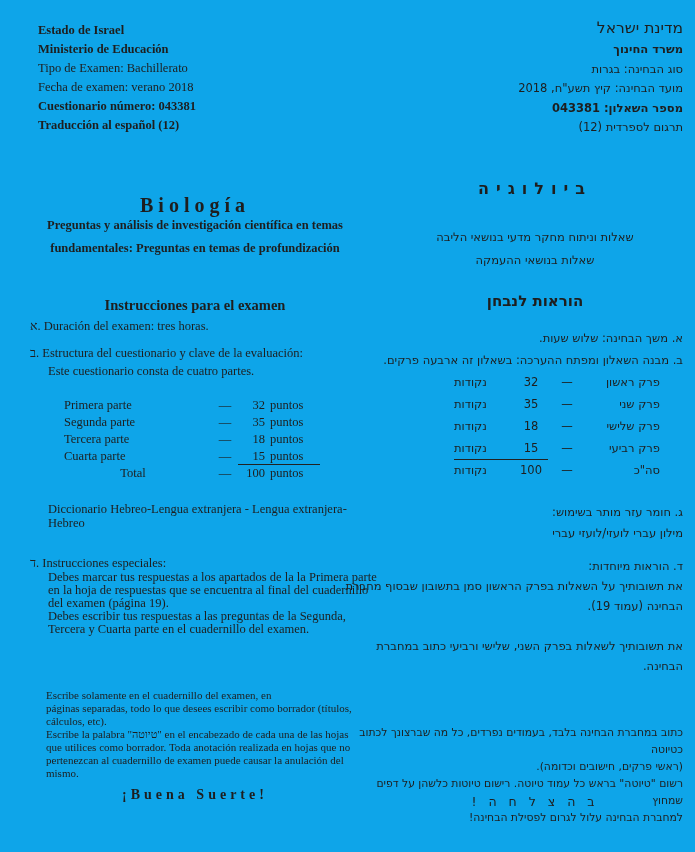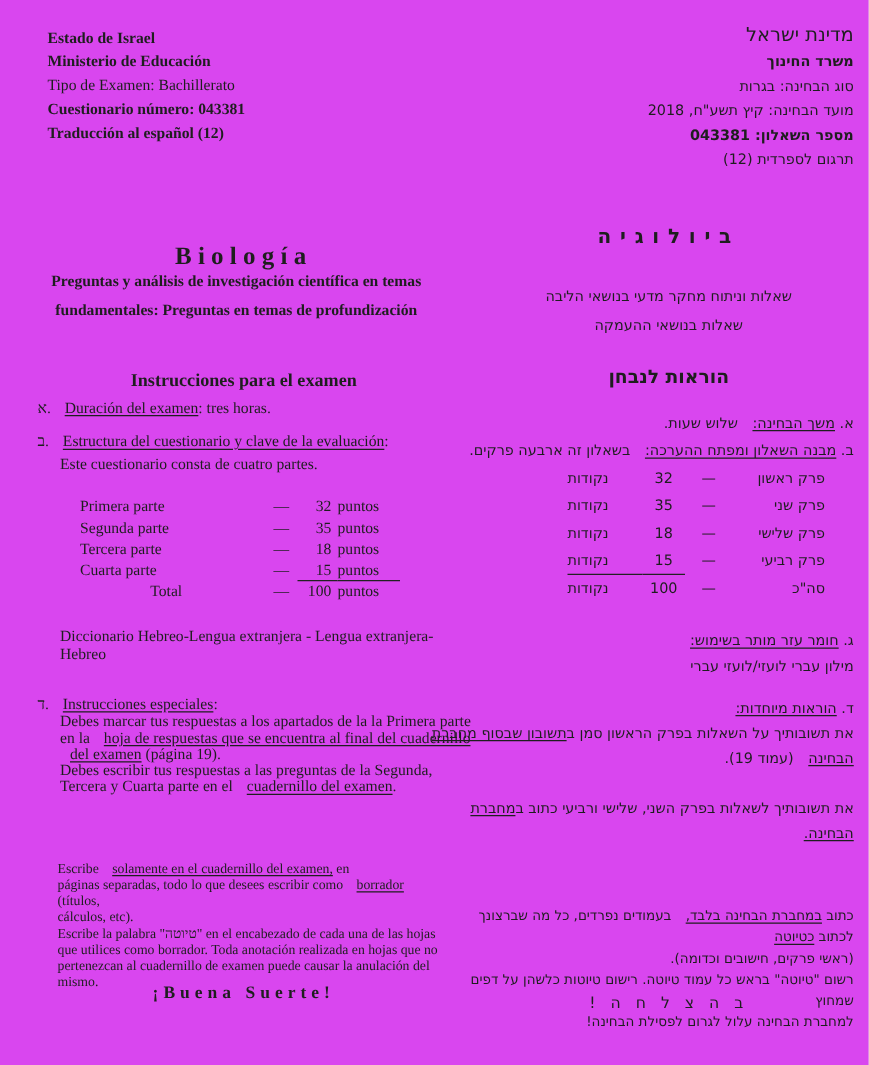--- a/index.html
+++ b/index.html
@@ -1,37 +1,37 @@
 <!DOCTYPE html>
 <html><head>
 <meta charset="utf-8">
 <style>
   html,body{margin:0;padding:0;background:#e8e8e8;}
   .page{
-    position:relative;width:695px;height:852px;background:#d946ef;
+    position:relative;width:695px;height:852px;background:#0ea5e9;
     overflow:hidden;color:#1e1e1e;
     font-family:"Liberation Serif","DejaVu Serif",serif;
   }
   .abs{position:absolute;}
   .es{font-family:"Liberation Serif","DejaVu Serif",serif;font-size:12.5px;line-height:19px;}
   .he{font-family:"DejaVu Sans",sans-serif;font-size:11.5px;direction:rtl;text-align:right;line-height:19px;}
   .b{font-weight:bold;}
-  .u, span.u{text-decoration:underline;text-underline-offset:2px;margin-left:8px;}
+  .u, span.u{text-underline-offset:2px;}
   .center{text-align:center;}
 
   
   .es-header{left:38px;top:21px;}
   .he-header{right:12px;top:16px;}
   .he-header .line0{font-size:15.5px;font-weight:normal;line-height:24px;}
   .he-header .hline{line-height:19.5px;}
 
   
   .es-title{left:30px;top:176px;width:330px;font-size:20px;font-weight:bold;letter-spacing:5px;margin-top:20px;}
   .he-title{right:10px;top:179px;width:300px;font-size:16px;font-weight:bold;letter-spacing:7px;}
-  .es-subtitle{left:16px;top:214px;width:346px;font-weight:bold;font-size:12.5px;line-height:23px;}
+  .es-subtitle{left:22px;top:214px;width:346px;font-weight:bold;font-size:12.5px;line-height:23px;}
   .he-subtitle{right:10px;top:226px;width:300px;font-size:11.5px;line-height:23px;}
 
   
   .es-inst-title{left:30px;top:296px;width:330px;font-size:14.5px;font-weight:bold;}
   .he-inst-title{right:10px;top:292px;width:300px;font-size:15px;font-weight:bold;}
 
   
   .es-item{left:30px;font-size:12.5px;line-height:13.5px;}
   .es-item .body{margin-left:18px;}
   .he-item{right:12px;font-size:11.5px;}
@@ -68,20 +68,21 @@
 </style>
 </head>
 <body>
 
 <div class="page">
 
   <div class="abs es es-header">
     <div class="b">Estado de Israel</div>
     <div class="b">Ministerio de Educación</div>
     <div>Tipo de Examen: Bachillerato</div>
+    <div>Fecha de examen: verano 2018</div>
     <div class="b">Cuestionario número: 043381</div>
     <div class="b">Traducción al español (12)</div>
   </div>
 
   <div class="abs he he-header">
     <div class="line0">מדינת ישראל</div>
     <div class="hline b">משרד החינוך</div>
     <div class="hline">סוג הבחינה: בגרות</div>
     <div class="hline">מועד הבחינה: קיץ תשע"ח, 2018</div>
     <div class="hline b">מספר השאלון: 043381</div>

